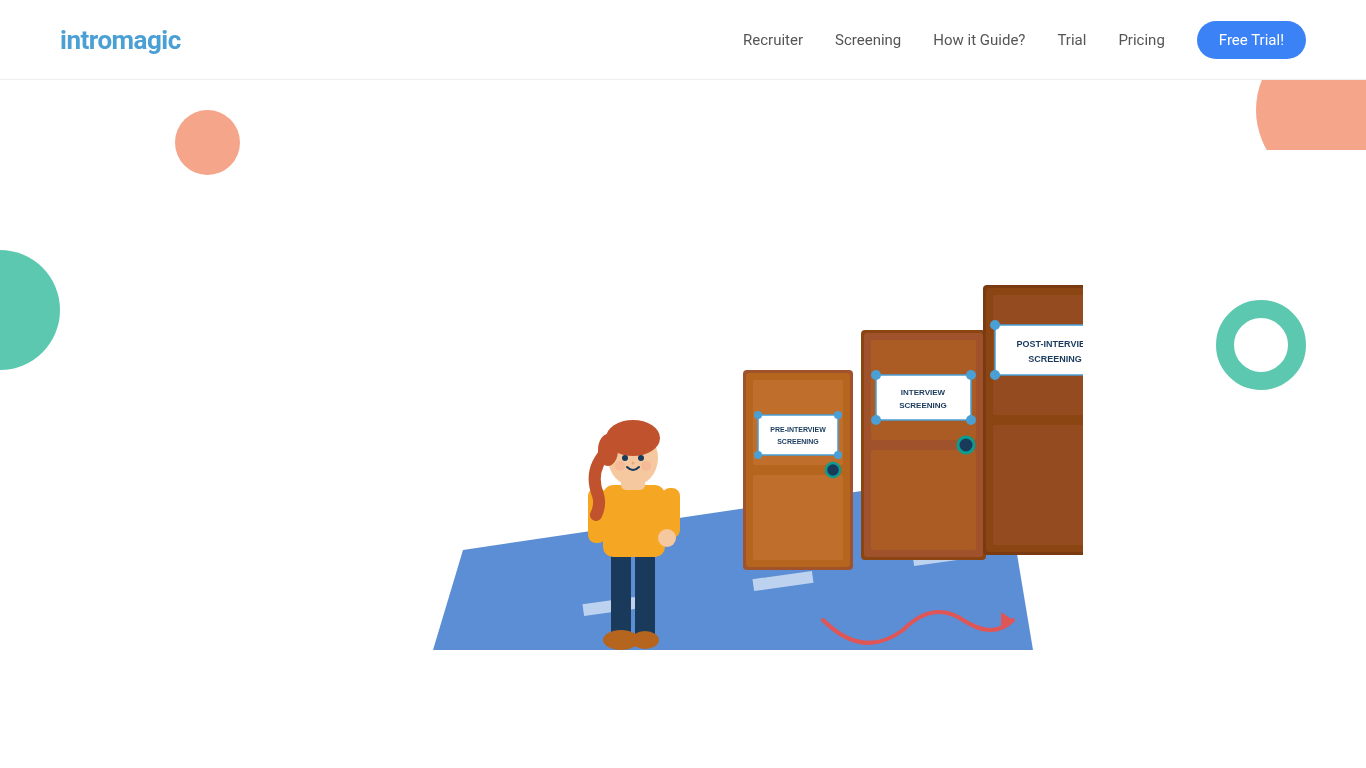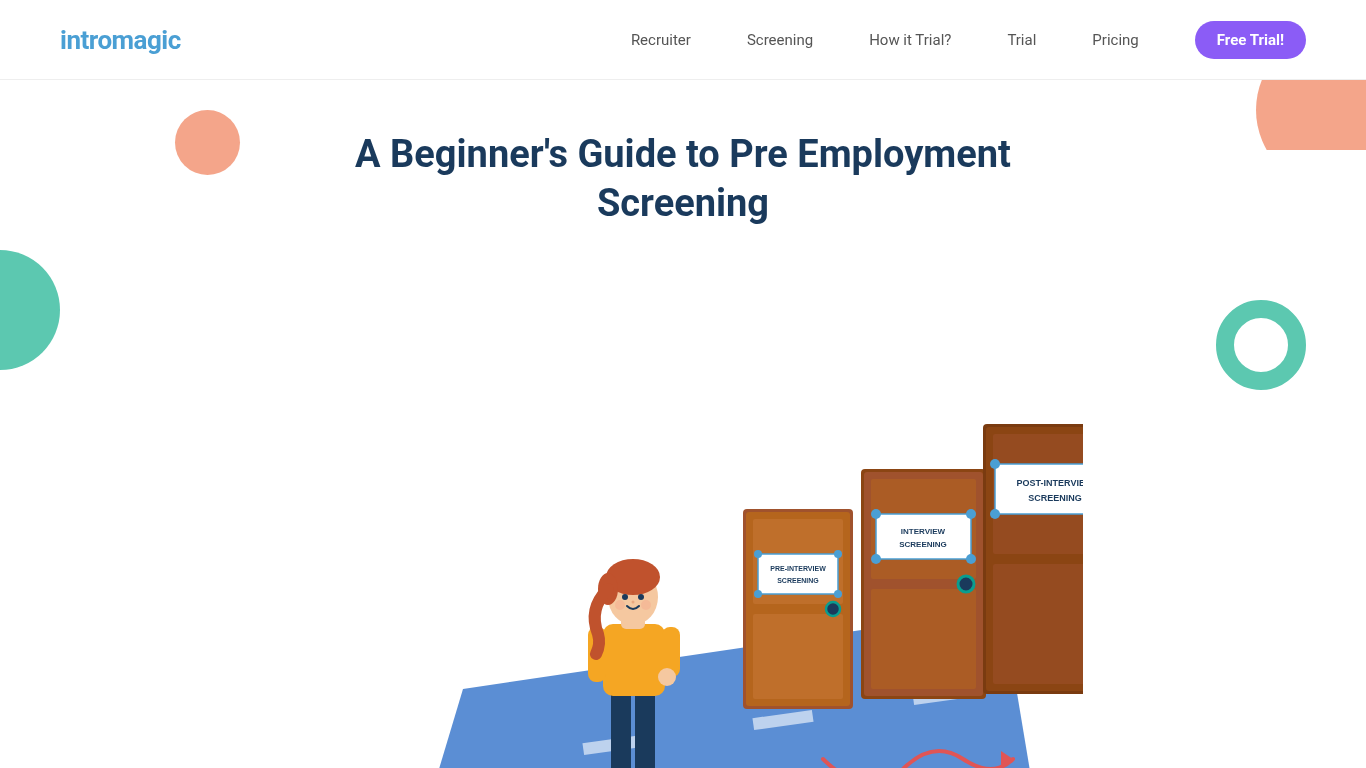--- a/index.html
+++ b/index.html
@@ -32,36 +32,36 @@
     .logo {
       font-size: 26px;
       font-weight: 700;
       color: #4a9fd4;
       letter-spacing: -0.5px;
     }
 
     nav {
       display: flex;
       align-items: center;
-      gap: 56px;
+      gap: 32px;
     }
 
     nav a {
       text-decoration: none;
       color: #555;
       font-size: 15px;
       font-weight: 400;
     }
 
     .nav-free-trial {
-      background: #8b5cf6;
+      background: #3b82f6;
       color: #fff !important;
       padding: 10px 22px;
       border-radius: 25px;
-      font-weight: bold;
+      font-weight: normal;
       text-align: center;
     }
 
     
     .main-content {
       position: relative;
       padding-top: 50px;
       overflow: hidden;
       min-height: 688px;
     }
@@ -156,40 +156,34 @@
     }
   </style>
 </head>
 <body>
 
 <header>
   <div class="logo">intromagic</div>
   <nav>
     <a href="#">Recruiter</a>
     <a href="#">Screening</a>
-    <a href="#">How it Trial?</a>
+    <a href="#">How it Guide?</a>
     <a href="#">Trial</a>
     <a href="#">Pricing</a>
     <a href="#" class="nav-free-trial">Free Trial!</a>
   </nav>
 </header>
 
 <main class="main-content">
 
   <div class="shape-circle-peach-top-left"></div>
   <div class="top-right-peach"></div>
   <div class="shape-semicircle-green-left"></div>
   <div class="shape-circle-green-right"></div>
 
-  <div class="page-title-container">
-    <h1 class="page-title">
-      <span>A Beginner's Guide to Pre Employment</span><br>
-      <span>Screening</span>
-    </h1>
-  </div>
 
   <div class="illustration-container">
     <svg class="illustration-svg" viewBox="0 0 800 520" xmlns="http://www.w3.org/2000/svg">
 
       <polygon points="180,420 720,340 750,520 150,520" fill="#5b8ed4"></polygon>
 
       <rect x="300" y="470" width="60" height="12" fill="white" opacity="0.6" transform="rotate(-8, 330, 476)"></rect>
       <rect x="470" y="445" width="60" height="12" fill="white" opacity="0.6" transform="rotate(-8, 500, 451)"></rect>
       <rect x="630" y="420" width="60" height="12" fill="white" opacity="0.6" transform="rotate(-8, 660, 426)"></rect>
 

